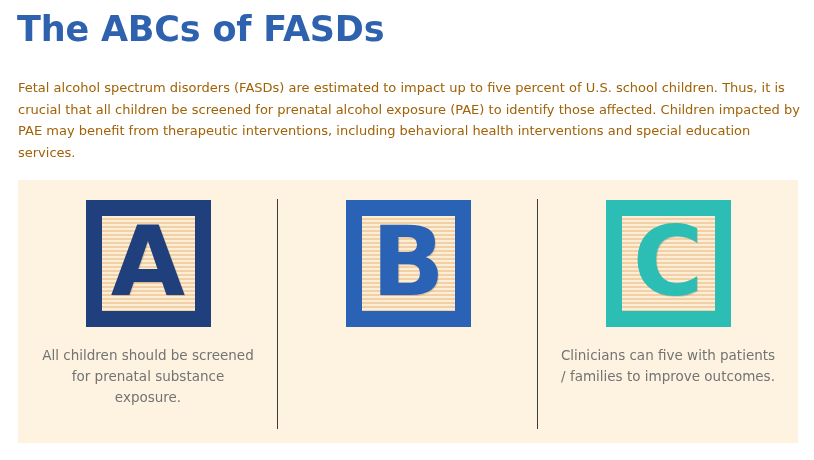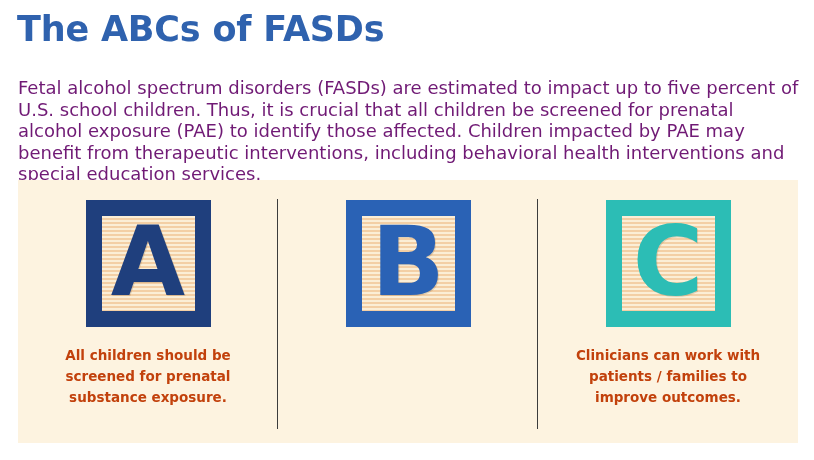--- a/index.html
+++ b/index.html
@@ -34,23 +34,23 @@
     white-space: nowrap;
   }
 
   
   .intro {
     position: absolute;
     left: 18px;
     top: 77px;
     width: 785px;
     font-family: "DejaVu Sans", sans-serif;
-    font-size: 18px;
+    font-size: 13px;
     line-height: 21.5px;
-    color: #701a75;
+    color: #a16207;
     text-align: left;
   }
 
   
   .panel {
     position: absolute;
     left: 18px;
     top: 180px;
     width: 780px;
     height: 263px;
@@ -131,23 +131,23 @@
   .block.c { background: #2cbdb5; }
   .block.c .glyph { color: #2cbdb5; }
 
   
   .caption {
     margin-top: 18px;
     width: 215px;
     text-align: center;
     font-family: "DejaVu Sans", sans-serif;
     font-size: 13.5px;
-    font-weight: bold;
+    font-weight: normal;
     line-height: 21px;
-    color: #c2410c;
+    color: #737373;
   }
 </style>
 </head>
 <body>
 
 <div class="page">
 
   <div class="title">The ABCs of FASDs</div>
 
   <div class="intro">Fetal alcohol spectrum disorders (FASDs) are estimated to impact up to five percent of U.S. school children. Thus, it is crucial that all children be screened for prenatal alcohol exposure (PAE) to identify those affected. Children impacted by PAE may benefit from therapeutic interventions, including behavioral health interventions and special education services.</div>
@@ -172,19 +172,19 @@
           <div class="inner"></div>
           <span class="glyph">B</span>
         </div>
       </div>
 
       <div class="col">
         <div class="block c">
           <div class="inner"></div>
           <span class="glyph">C</span>
         </div>
-        <div class="caption">Clinicians can work with patients / families to improve outcomes.</div>
+        <div class="caption">Clinicians can five with patients / families to improve outcomes.</div>
       </div>
 
     </div>
   </div>
 
 </div>
 
 </body></html>

